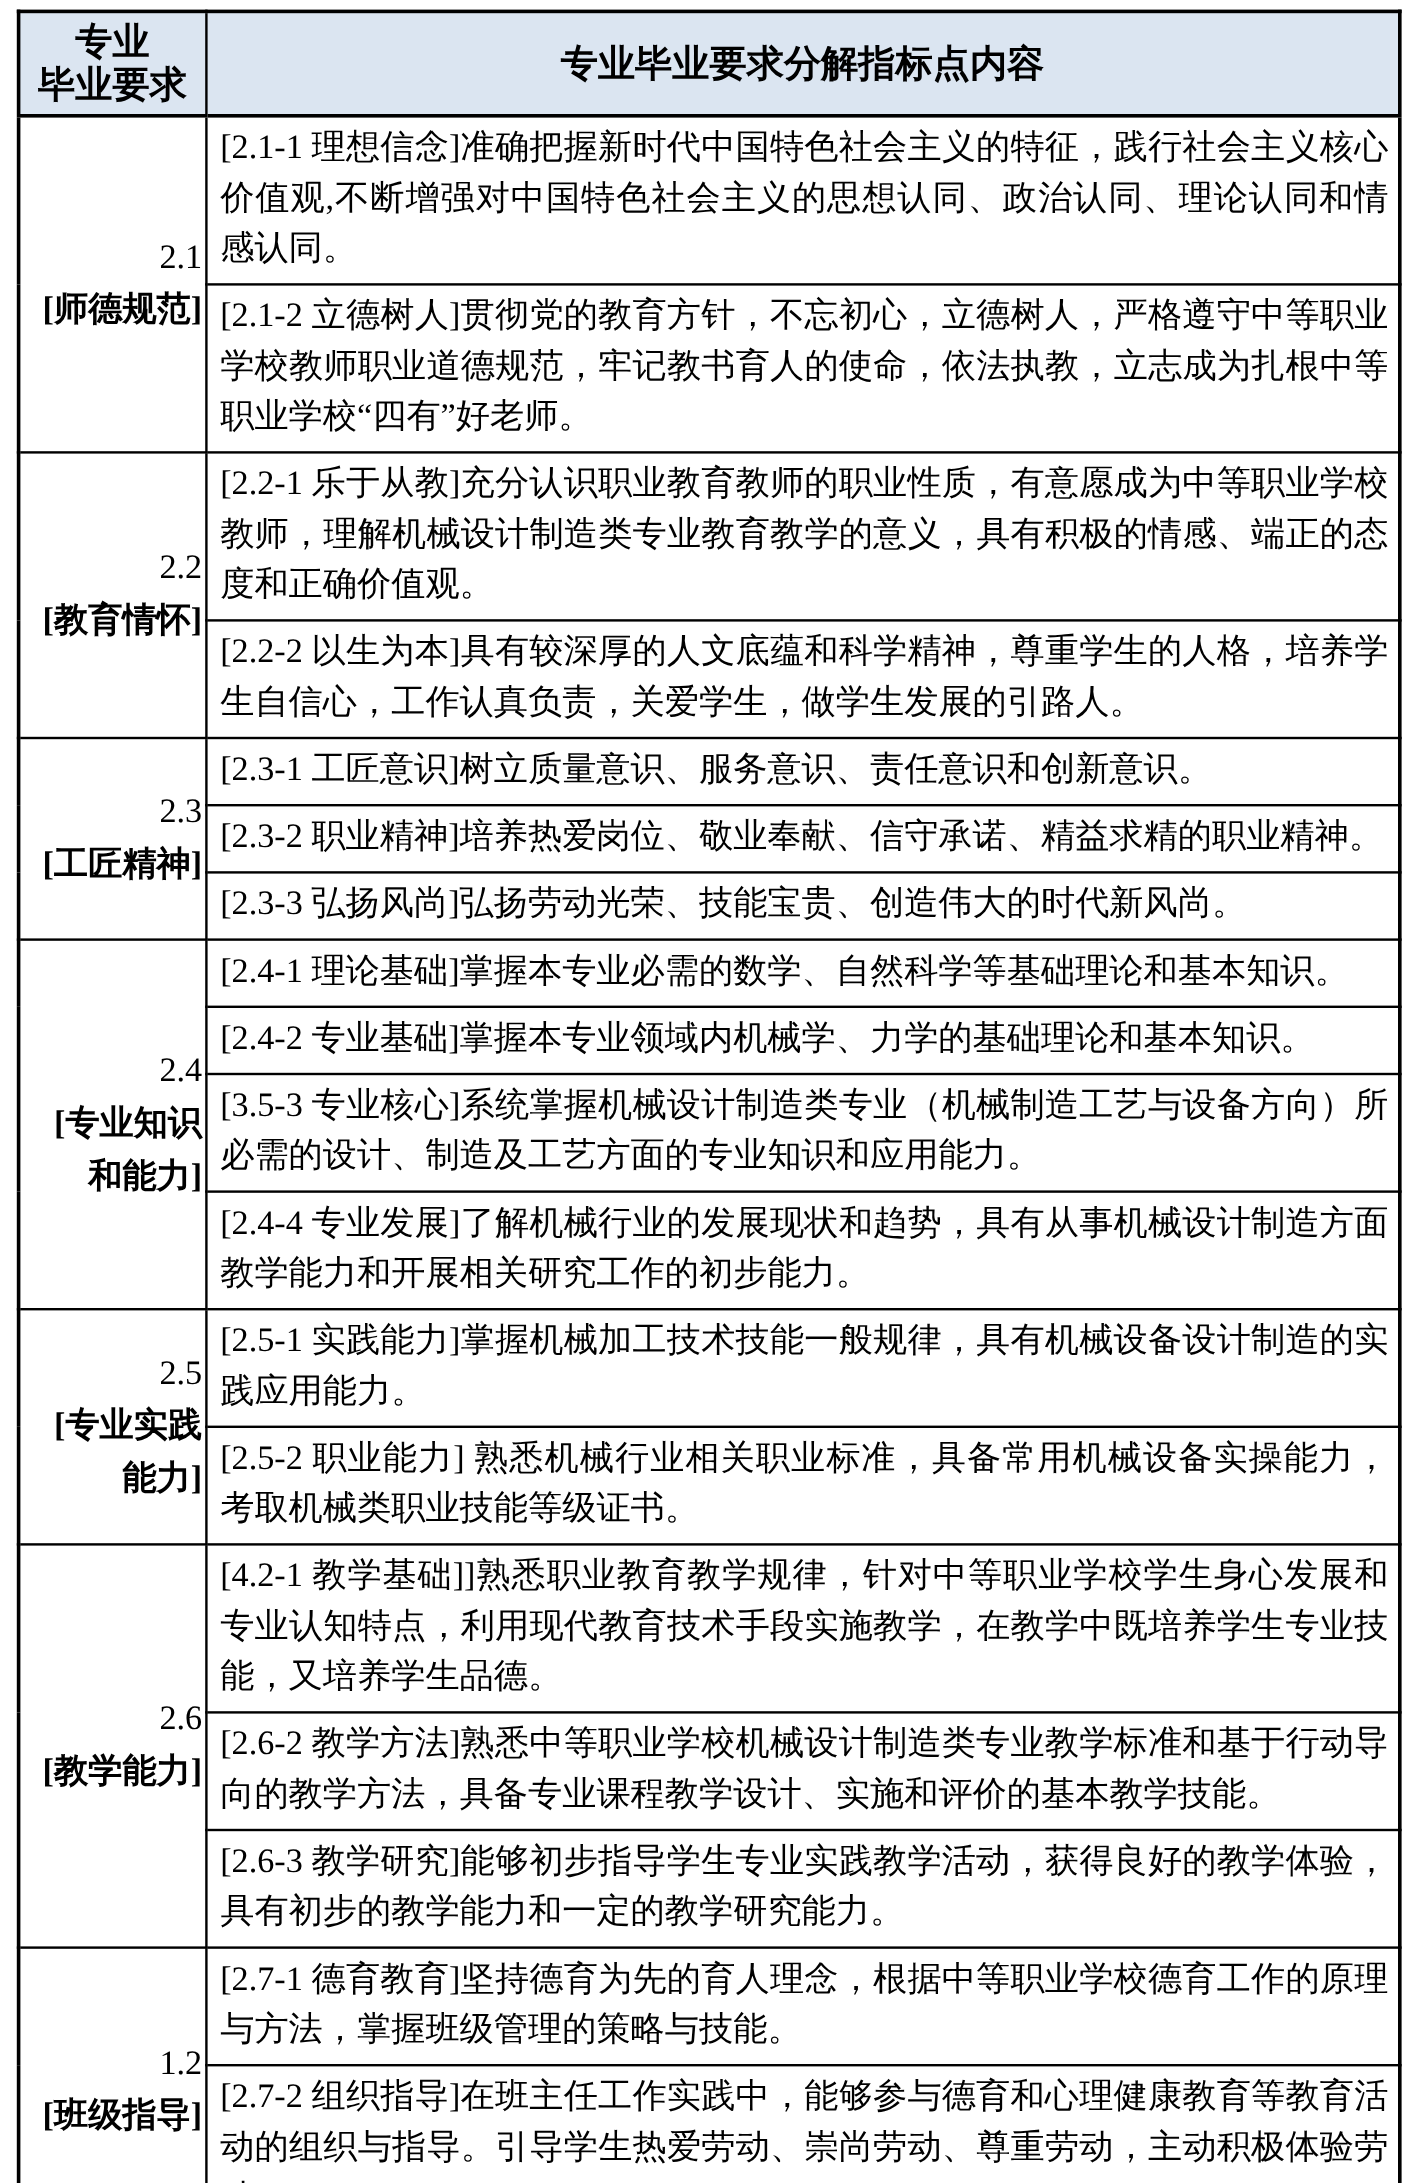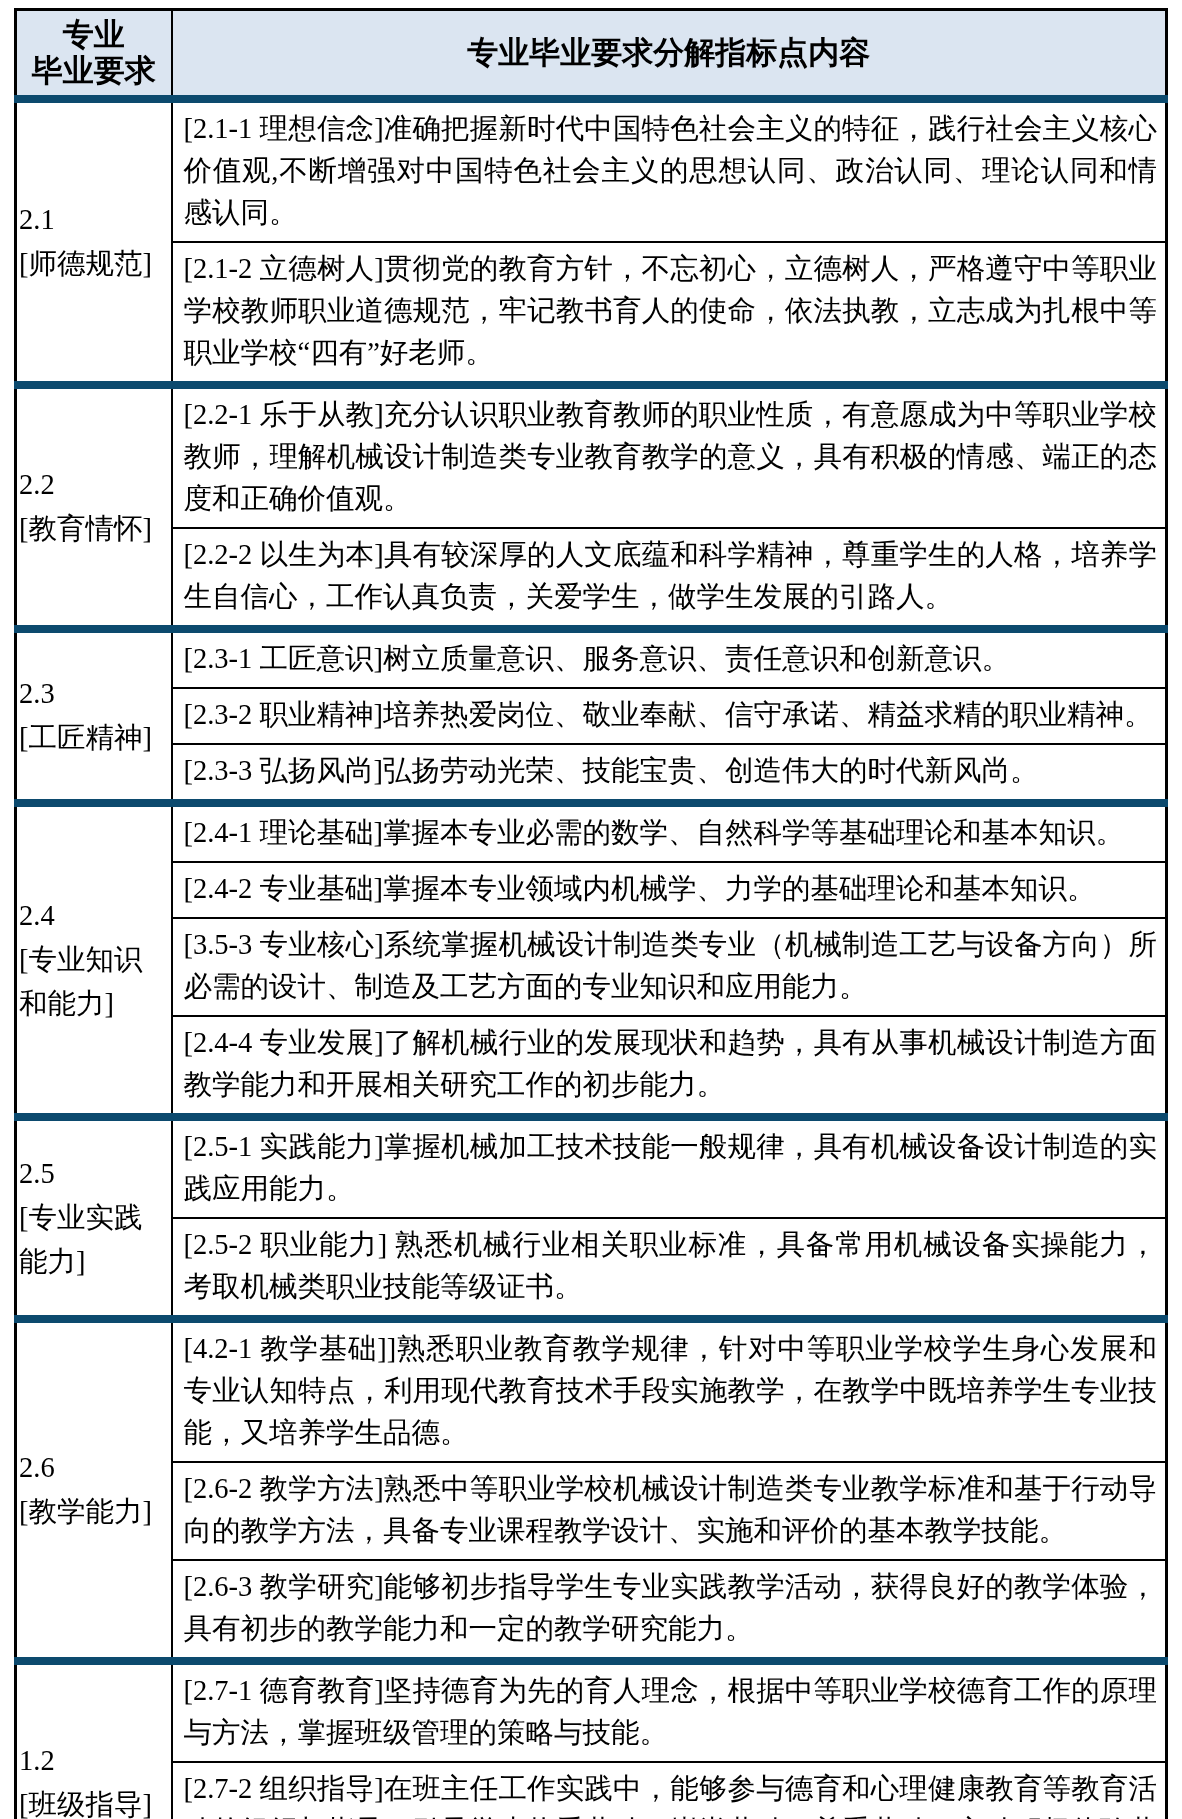--- a/index.html
+++ b/index.html
@@ -22,44 +22,45 @@
     border: 3px solid #000000;
   }
   .req-table th,
   .req-table td {
     border: 2px solid #000000;
     vertical-align: middle;
     box-sizing: border-box;
   }
   
   .req-table thead th { border-bottom: 3px solid #000000; }
-  .req-table tr.group-start > td { border-top: 8px solid #0c4a6e; }
+  .req-table tr.group-start > td { border-top: 2px solid #0c4a6e; }
 
   .req-table col.c-req { width: 156px; }
 
   .req-table th {
     background: #dbe5f1;
     font-weight: bold;
     font-size: 31px;
     line-height: 36px;
     text-align: center;
     padding: 6px 4px;
   }
   th.h-req { white-space: pre-line; }
 
   td.req {
-    text-align: left;
+    text-align: right;
     font-size: 28.5px;
     line-height: 44px;
     padding: 4px 2px;
   }
   td.req .req-id { display: block; }
   td.req .req-label {
     display: block;
     white-space: pre-line;
+    font-weight: bold;
   }
   td.content {
     font-size: 28.5px;
     line-height: 42px;
     text-align: justify;
     padding: 5px 8px 7px 11px;
     word-break: break-all;
   }
 </style>
 </head>

